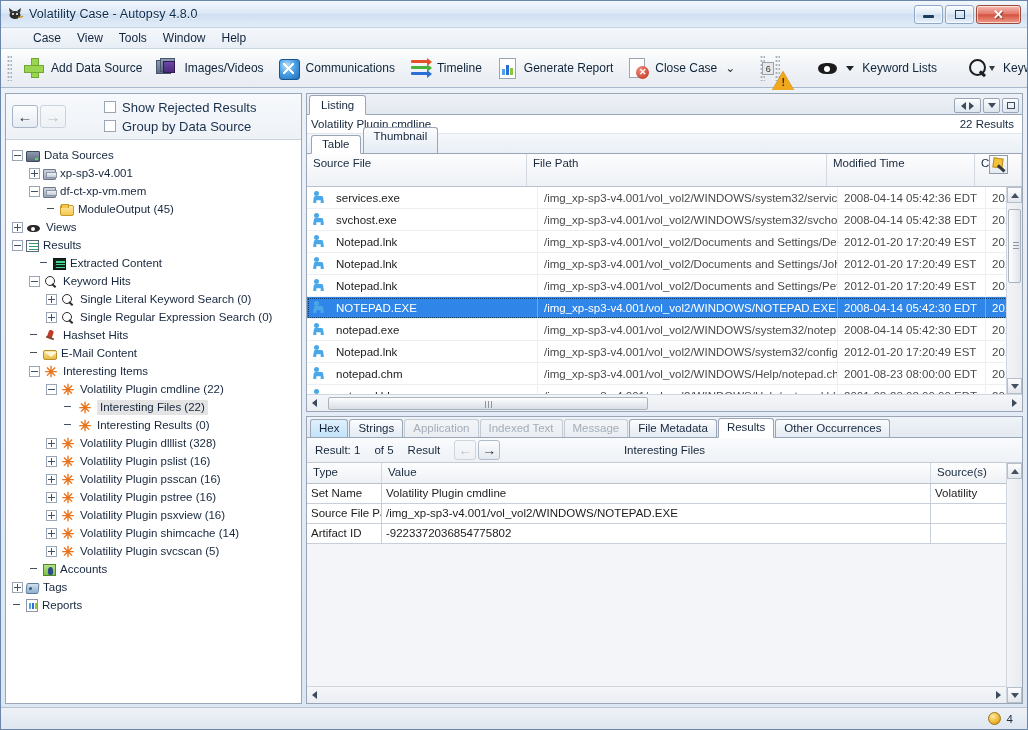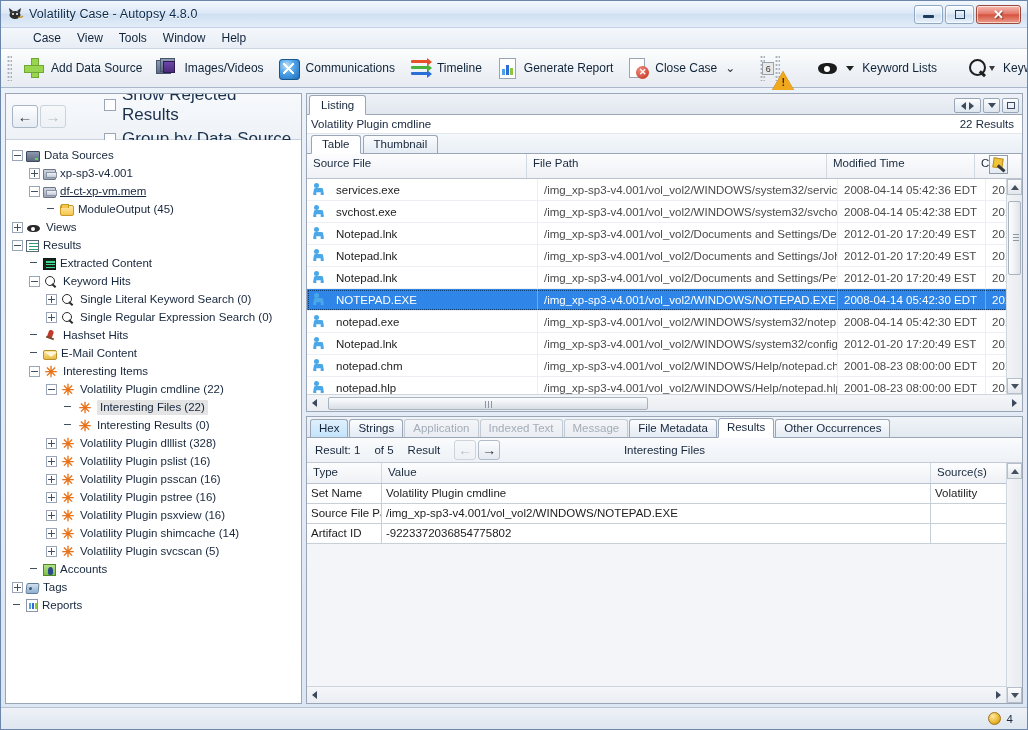--- a/index.html
+++ b/index.html
@@ -210,21 +210,21 @@
   .navbtn.disabled{ background:linear-gradient(180deg,#f6f8fa,#eef1f5); border-color:#cbd3dd;}
   .arrow-l,.arrow-r{ font-size:15px; line-height:1; color:#3a3a3a; font-weight:bold;}
   .navbtn.disabled .arrow-r{ color:#b8bec6;}
   .chk-col{ display:flex; flex-direction:column; gap:4px; margin-left:28px;}
   .chk-row{ display:flex; align-items:center; gap:6px;}
   .chkbox{
     width:12px;height:12px;border:1px solid #9aa6b5;background:#fff;
     box-shadow: inset 0 0 0 1px #fff, inset 1px 1px 2px rgba(0,0,0,.07);
     flex:none;
   }
-  .chk-label{ font-size:17px; color:#19304d;}
+  .chk-label{ font-size:13px; color:#19304d;}
 
   .tree {
     flex:1; overflow:hidden; padding:6px 0 0 0; background:#fff;
     font-size:11.5px; color:#16263c;
   }
   .tnode{ display:flex; align-items:center; height:18px; white-space:nowrap; padding-left:2px;}
   .tnode.sel .tlabel{ background:#e4e4e4; padding:0 3px; border-radius:1px;}
   .twist{
     width:11px;height:11px; border:1px solid #9aa6b5; background:#fff;
     margin-right:3px; flex:none; position:relative;
@@ -315,30 +315,30 @@
   .listing-sub{
     height:19px; display:flex; align-items:center; justify-content:space-between;
     padding:0 8px 0 4px; font-size:11.5px; color:#16263c;
     background:#fff; border-bottom:1px solid #e2e6eb;
   }
   .inner-tabs{
     height:20px; display:flex; align-items:flex-end; padding-left:4px;
     background:linear-gradient(180deg,#f5f8fb,#e9eff6); border-bottom:1px solid #9aa6b5;
   }
   .itab{
-    height:18px; padding:0 10px; font-size:11.5px; line-height:17px; color:#16263c;
+    height:26px; padding:0 10px; font-size:11.5px; line-height:17px; color:#16263c;
     border:1px solid #9aa6b5; border-bottom:none; border-radius:3px 3px 0 0;
     background:linear-gradient(180deg,#fbfcfe,#e4ebf4); margin-right:2px;
   }
   .itab.active{ background:#fff; margin-bottom:-1px; height:19px; border-bottom:1px solid #fff;}
 
   
   .tbl-wrap{ flex:1; display:flex; flex-direction:column; overflow:hidden; position:relative;}
   .tbl-head{
-    height:25px; display:flex; background:linear-gradient(180deg,#fdfdfe,#eef1f5);
+    height:33px; display:flex; background:linear-gradient(180deg,#fdfdfe,#eef1f5);
     border-bottom:1px solid #b9c2cd; font-size:11.5px; color:#18293f; flex:none;
   }
   .th{ padding:3px 6px; border-right:1px solid #d3d9e0; overflow:hidden; white-space:nowrap;}
   .th.c1{ width:220px; flex:none;}
   .th.c2{ width:300px; flex:none;}
   .th.c3{ width:148px; flex:none;}
   .th.c4{ flex:1; min-width:0;}
   .colchooser{
     position:absolute; right:14px; top:1px; width:19px; height:19px;
     border:1px solid #8f9bab; background:linear-gradient(180deg,#fcfdfe,#e3eaf2);
@@ -604,41 +604,41 @@
           <div class="tnode" style="padding-left: 6px;">
             <span class="twist"></span>
             <span class="ti ti-drive"></span>
             <span class="tlabel">Data Sources</span>
           </div>
           <div class="tnode" style="padding-left: 23px;">
             <span class="twist plus"></span>
             <span class="ti ti-disk"></span>
             <span class="tlabel">xp-sp3-v4.001</span>
           </div>
-          <div class="tnode" style="padding-left: 23px; text-decoration: underline;">
+          <div class="tnode" style="padding-left: 23px;">
             <span class="twist"></span>
             <span class="ti ti-disk"></span>
             <span class="tlabel">df-ct-xp-vm.mem</span>
           </div>
           <div class="tnode" style="padding-left: 40px;">
             <span class="twist none"></span>
             <span class="ti ti-folder"></span>
             <span class="tlabel">ModuleOutput (45)</span>
           </div>
           <div class="tnode" style="padding-left: 6px;">
             <span class="twist plus"></span>
             <span class="ti ti-eye"></span>
             <span class="tlabel">Views</span>
           </div>
           <div class="tnode" style="padding-left: 6px;">
             <span class="twist"></span>
             <span class="ti ti-results"></span>
             <span class="tlabel">Results</span>
           </div>
-          <div class="tnode" style="padding-left: 23px; text-align: right;">
+          <div class="tnode" style="padding-left: 33px; text-align: right;">
             <span class="twist none"></span>
             <span class="ti ti-extract"></span>
             <span class="tlabel">Extracted Content</span>
           </div>
           <div class="tnode" style="padding-left: 23px;">
             <span class="twist"></span>
             <span class="ti ti-mag"></span>
             <span class="tlabel">Keyword Hits</span>
           </div>
           <div class="tnode" style="padding-left: 40px;">

